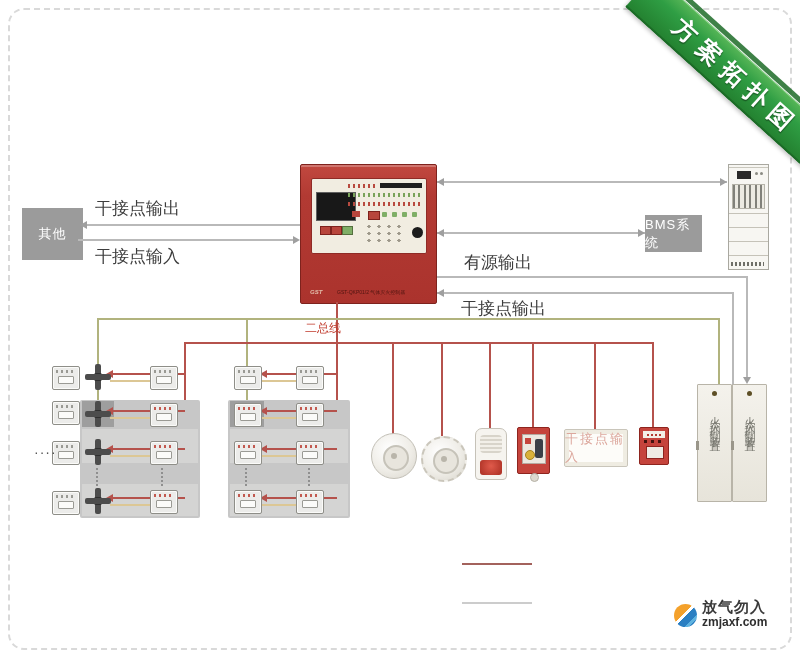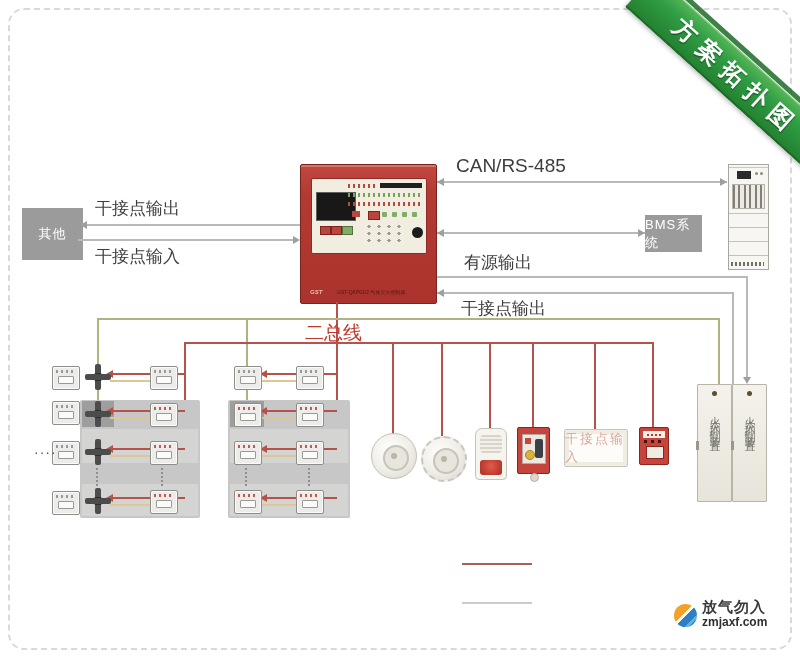--- a/index.html
+++ b/index.html
@@ -147,21 +147,20 @@
   <div class="hline c-gray" style="left:84px;top:224px;width:216px;"></div>
   <div class="arr l a-gray" style="left:80px;top:221px;"></div>
   <div class="hline c-gray" style="left:78px;top:239px;width:216px;"></div>
   <div class="arr r a-gray" style="left:293px;top:236px;"></div>
   <div class="lbl" style="left:95px;top:197px;">干接点输出</div>
   <div class="lbl" style="left:95px;top:245px;">干接点输入</div>
 
   <div class="hline c-gray" style="left:437px;top:181px;width:290px;"></div>
   <div class="arr l a-gray" style="left:437px;top:178px;"></div>
   <div class="arr r a-gray" style="left:720px;top:178px;"></div>
-  <div class="lbl big" style="left:456px;top:155px;">CAN/RS-485</div>
 
   <div class="hline c-gray" style="left:437px;top:232px;width:208px;"></div>
   <div class="arr l a-gray" style="left:437px;top:229px;"></div>
   <div class="arr r a-gray" style="left:638px;top:229px;"></div>
 
   <div class="hline c-gray" style="left:437px;top:276px;width:311px;"></div>
   <div class="vline c-gray" style="left:746px;top:276px;height:101px;"></div>
   <div class="arr d a-gray" style="left:743px;top:377px;"></div>
   <div class="lbl" style="left:464px;top:251px;">有源输出</div>
 
@@ -210,21 +209,21 @@
     <div class="p-model">GST-QKP01/2 气体灭火控制器</div>
   </div>
 
   <div class="vline c-red" style="left:336px;top:302px;height:198px;"></div>
   <div class="hline c-olive" style="left:97px;top:318px;width:623px;"></div>
   <div class="vline c-olive" style="left:97px;top:318px;height:189px;"></div>
   <div class="vline c-olive" style="left:246px;top:318px;height:189px;"></div>
   <div class="vline c-olive" style="left:718px;top:318px;height:67px;"></div>
   <div class="hline c-red" style="left:184px;top:342px;width:470px;"></div>
   <div class="vline c-red" style="left:184px;top:342px;height:160px;"></div>
-  <div class="lbl" style="left:305px;top:320px;color:#c0392b;font-size:19px;">二总线</div>
+  <div class="lbl" style="left:305px;top:320px;color:#c0392b;font-size:12px;">二总线</div>
 
   <div class="vline c-red" style="left:392px;top:342px;height:92px;"></div>
   <div class="vline c-red" style="left:441px;top:342px;height:94px;"></div>
   <div class="vline c-red" style="left:489px;top:342px;height:87px;"></div>
   <div class="vline c-red" style="left:532px;top:342px;height:86px;"></div>
   <div class="vline c-red" style="left:594px;top:342px;height:88px;"></div>
   <div class="vline c-red" style="left:652px;top:342px;height:86px;"></div>
 
   <div class="zone" style="left:80px;top:400px;width:120px;height:118px;">
     <div class="darksq" style="left:2px;top:1px;width:32px;height:26px;"></div>

